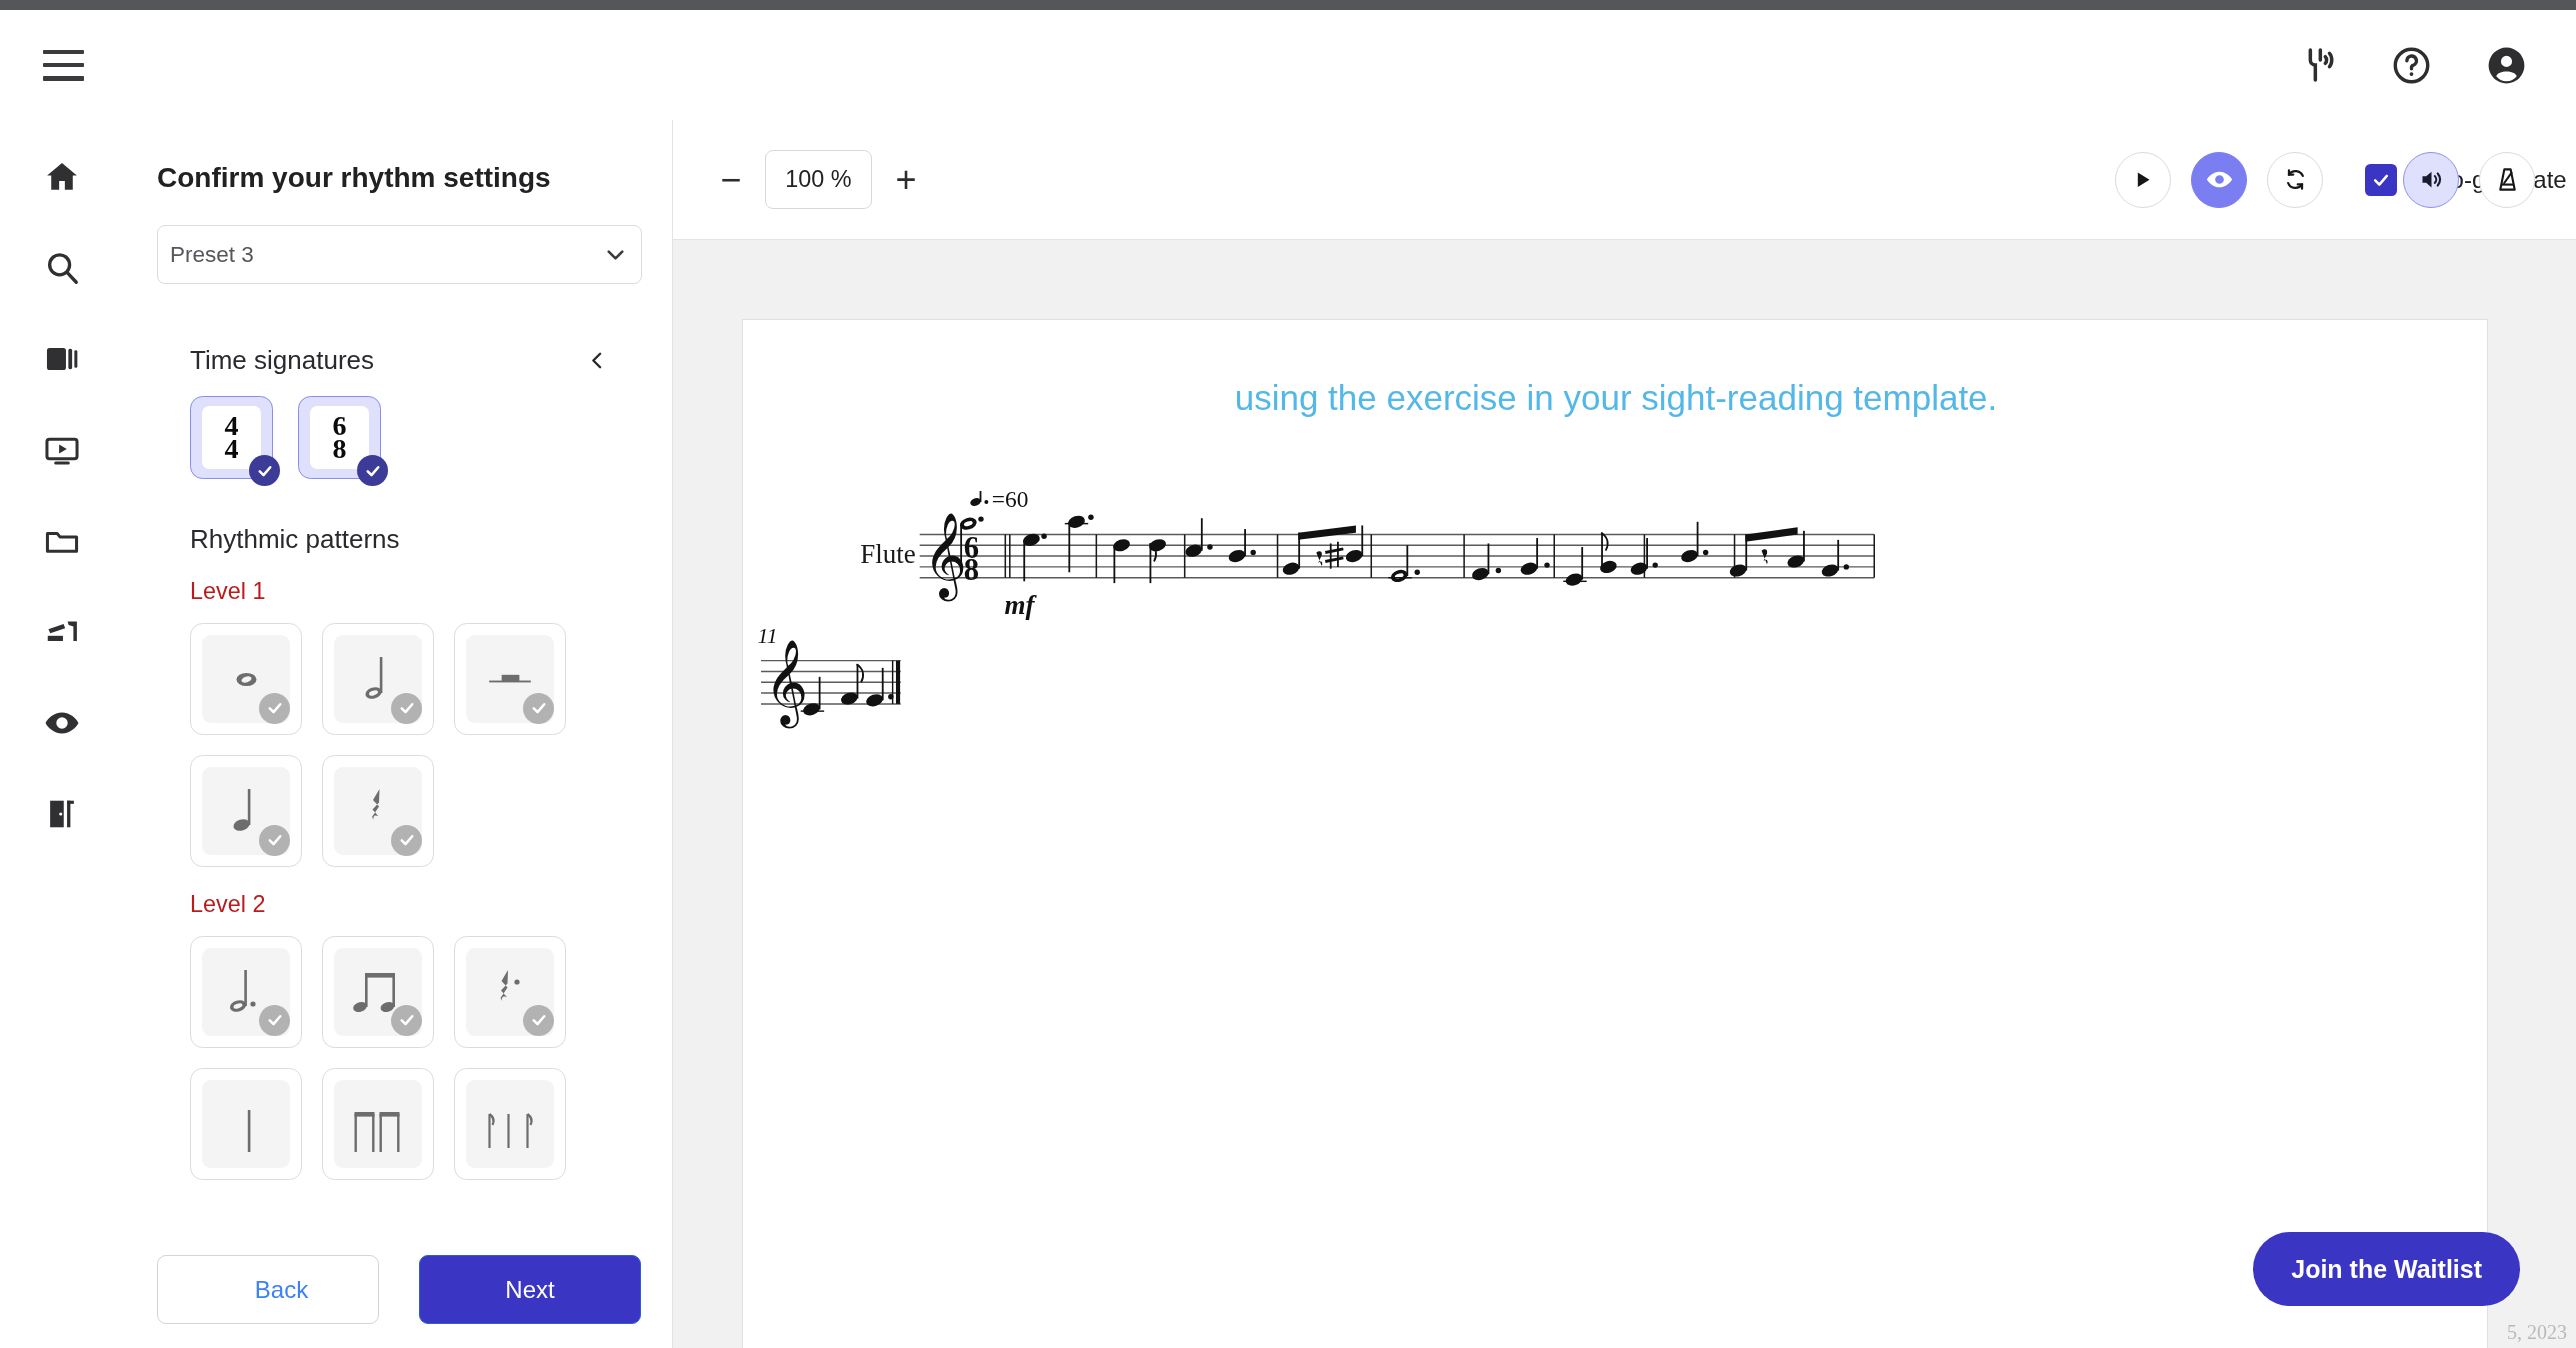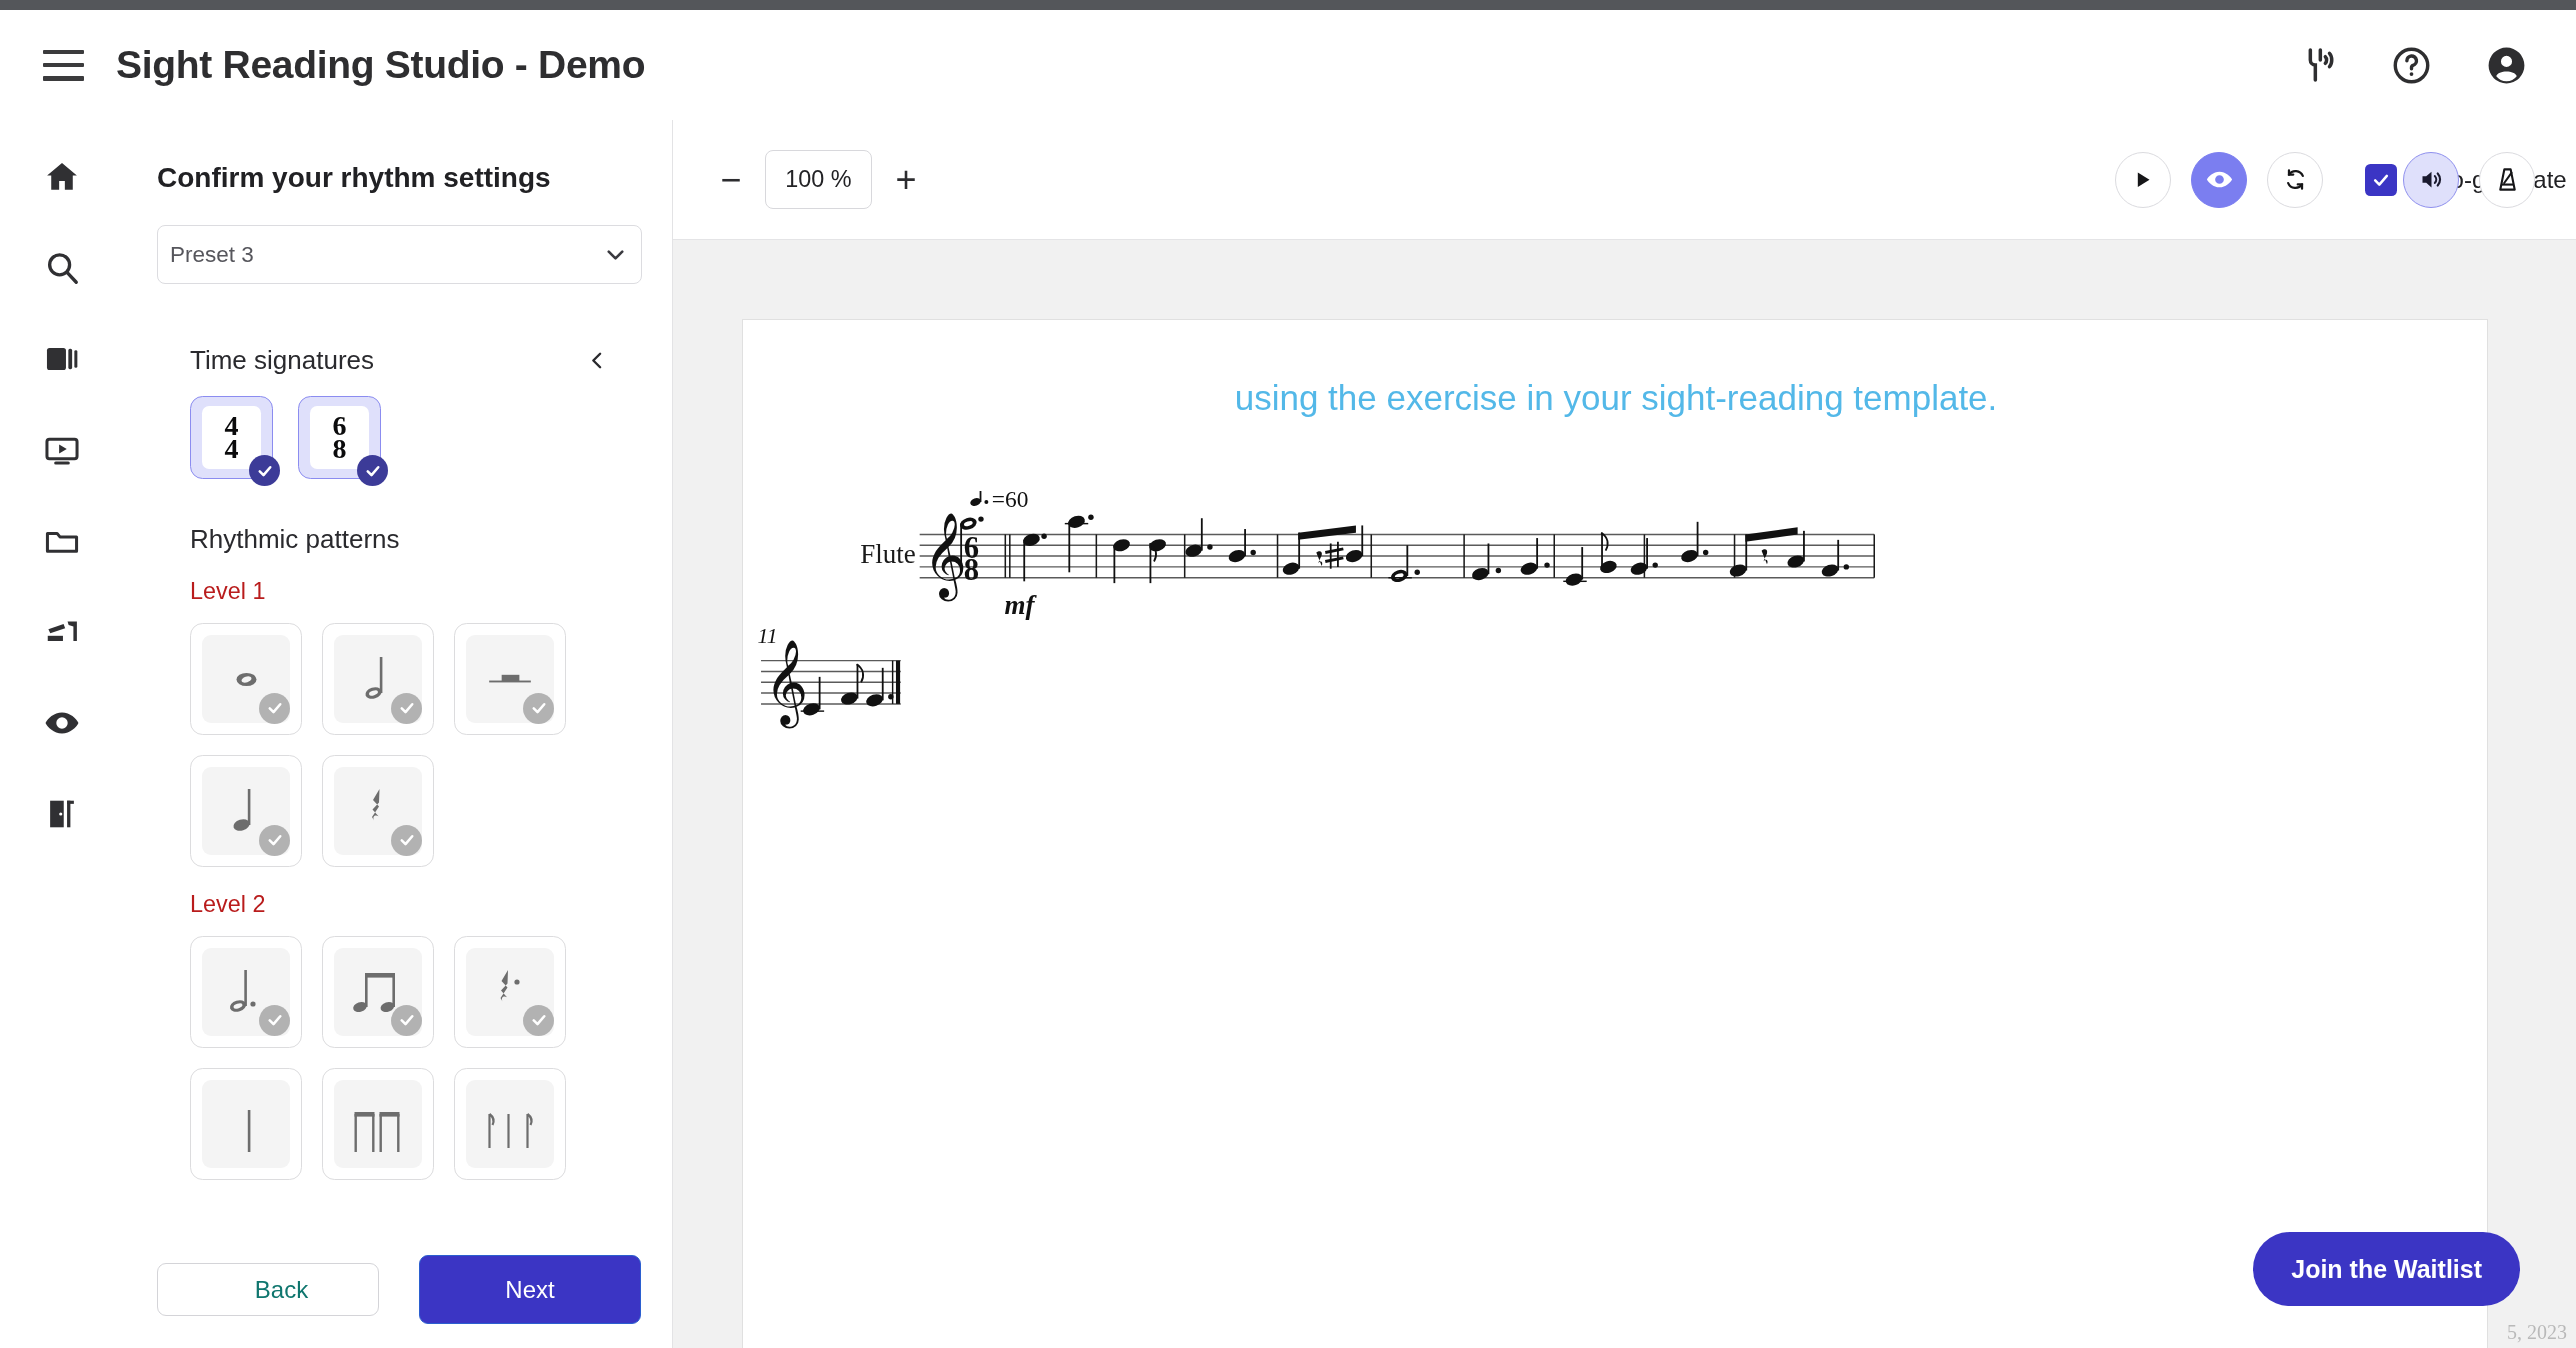--- a/index.html
+++ b/index.html
@@ -78,22 +78,22 @@
   }
   .pat-inner { width:88px; height:88px; background:#f4f4f4; border-radius:9px;
                display:flex; align-items:center; justify-content:center; }
   .pat-card .badge { right:10.8px; bottom:10.8px; width:31px; height:31px; }
 
   .panel-footer {
     position:absolute; bottom:0; left:0; width:550px; height:119px; background:#fff;
     display:flex; align-items:center; padding-left:34px; gap:40px;
   }
   .btn-back {
-    width:222px; height:53px; border:0.9px solid #d4d4d8; border-radius:9px; background:#fff;
-    font-size:24px; color:#0f766e; cursor:pointer; font-family:inherit;padding-left:27px;
+    width:222px; height:69px; border:0.9px solid #d4d4d8; border-radius:9px; background:#fff;
+    font-size:24px; color:#3b82f6; cursor:pointer; font-family:inherit;padding-left:27px;
   }
   .btn-next {
     width:222px; height:69px; border:0.9px solid #2b5fd0; border-radius:9px; background:#3b35c4;
     font-size:24px; color:#fff; cursor:pointer; font-family:inherit;
   }
 
   
   .toolbar {
     position:absolute; top:120px; left:673px; width:1903px; height:120px;
     background:#fff; display:flex; align-items:center; border-bottom:0.9px solid #e4e4e6;
@@ -152,21 +152,20 @@
 <div id="app">
 
   <div class="top-strip"></div>
 
   <div class="header">
     <div class="hamburger">
       <i></i>
         <i></i>
         <i></i>
     </div>
-    <div class="app-title">Sight Reading Studio - Demo</div>
     <div class="header-right">
       <div class="hicon">
         <svg width="40" height="40" viewBox="0 0 24 24" fill="none" stroke="currentColor" stroke-width="2.1" stroke-linecap="round">
           <path d="M8 3v6a3 3 0 0 0 3 3v9"></path>
             <path d="M14 3v6"></path>
           <path d="M17 7c1 1 1 3 0 4"></path>
             <path d="M19.5 5c1.8 1.9 1.8 6.1 0 8"></path>
         </svg>
       </div>
       <div class="hicon">

